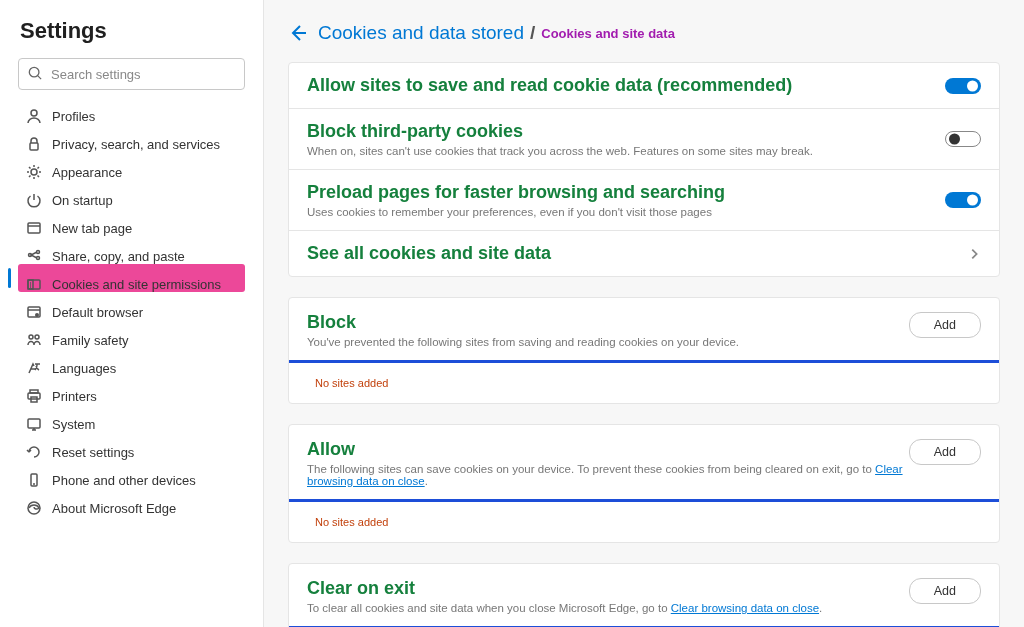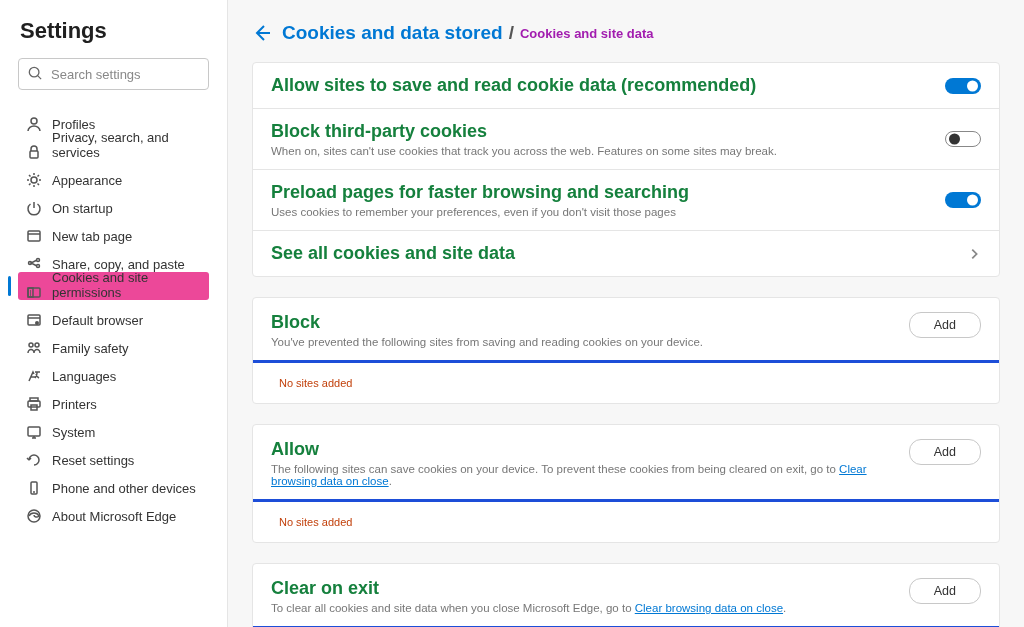--- a/index.html
+++ b/index.html
@@ -1,31 +1,31 @@
 <!DOCTYPE html>
 <html><head>
 <meta charset="utf-8">
 <style>
 *{box-sizing:border-box;margin:0;padding:0;font-family:"Segoe UI",Arial,sans-serif}
 body{background:#fff;width:1024px;height:627px;overflow:hidden;display:flex}
-.sidebar{width:228px;padding:18px 0 18px 18px;border-right:1px solid #e5e5e5;background:#fff}
+.sidebar{width:264px;padding:18px 0 18px 18px;border-right:1px solid #e5e5e5;background:#fff}
 .sidebar-title{font-size:22px;font-weight:600;color:#202020;margin-bottom:14px;padding-left:2px}
-.search-wrap{position:relative;margin-bottom:14px;padding-right:18px}
+.search-wrap{position:relative;margin-bottom:6px;padding-right:18px}
 .search-input{width:100%;height:32px;border:1px solid #c8c8c8;border-radius:4px;padding:0 10px 0 32px;font-size:13px;color:#555;outline:none}
 .search-input::placeholder{color:#888}
 .search-icon{position:absolute;left:10px;top:8px;width:14px;height:14px;stroke:#666;fill:none;stroke-width:1.5}
 .nav-list{list-style:none;padding-right:18px}
 .nav-item{display:flex;align-items:flex-end;height:28px;padding:0 8px;border-radius:3px;cursor:pointer;font-size:13px;color:#333;position:relative}
 .nav-item.active{background:#ec4899}
 .nav-item.active::before{content:"";position:absolute;left:-10px;top:4px;bottom:4px;width:3px;background:#0078d4;border-radius:2px}
 .nav-icon{width:16px;height:16px;margin-right:10px;stroke:#555;fill:none;stroke-width:1.5;flex-shrink:0}
 .main{flex:1;background:#f7f7f7;padding:22px 24px;overflow-y:auto}
 .breadcrumb{display:flex;align-items:center;margin-bottom:18px}
 .back-btn{width:20px;height:20px;margin-right:10px;cursor:pointer;stroke:#0078d4;fill:none;stroke-width:2}
-.bc-link{color:#0078d4;font-size:19px;font-weight:700;cursor:pointer}
+.bc-link{color:#0078d4;font-size:19px;font-weight:400;cursor:pointer}
 .bc-sep{margin:0 6px;font-size:19px;color:#555;font-weight:600}
 .bc-current{font-size:13px;font-weight:600;color:#a21caf}
 .card{background:#fff;border:1px solid #e5e5e5;border-radius:4px;margin-bottom:20px}
 .row{display:flex;align-items:center;padding:12px 18px;border-bottom:1px solid #e5e5e5}
 .row:last-child{border-bottom:none}
 .row.clickable{cursor:pointer}
 .row-main{flex:1}
 .row-title{font-size:18px;font-weight:700;color:#15803d}
 .row-desc{font-size:11.5px;color:#777;margin-top:3px}
 .row-desc a{color:#0078d4;text-decoration:underline;cursor:pointer}

